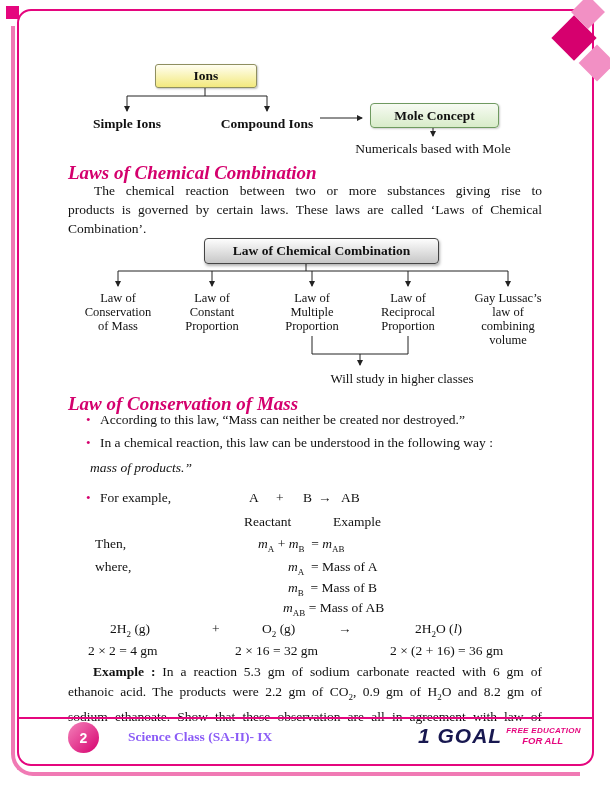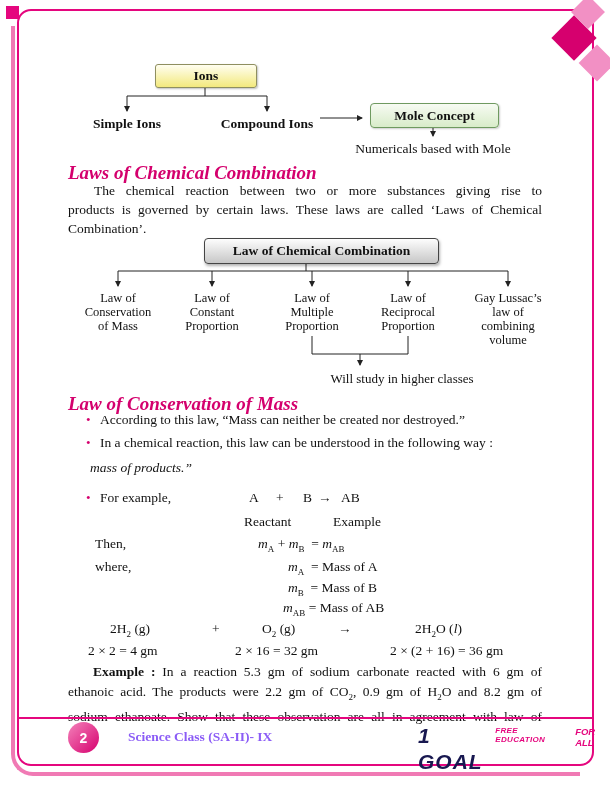--- a/index.html
+++ b/index.html
@@ -48,21 +48,21 @@
   
   .footer-divider{position:absolute;left:18px;right:17px;top:717px;height:2px;background:#e5067e;}
   .page-circle{position:absolute;left:68px;top:722px;width:31px;height:31px;border-radius:50%;
        background:linear-gradient(135deg,#f483bb,#d6006e);display:flex;align-items:center;
        justify-content:center;color:#fff;font-family:"Liberation Sans",sans-serif;
        font-weight:bold;font-size:14px;}
   .course{position:absolute;left:128px;top:729px;font-size:13.5px;font-weight:bold;color:#8b5cf6;}
   .logo{position:absolute;left:418px;top:723px;display:flex;align-items:flex-start;
         font-family:"Liberation Sans",sans-serif;font-style:italic;}
   .logo-main{font-size:21px;font-weight:900;color:#181850;letter-spacing:1px;line-height:26px;}
-  .logo-col{display:flex;flex-direction:row;margin-left:4px;margin-top:3px;}
+  .logo-col{display:flex;flex-direction:column;margin-left:4px;margin-top:3px;}
   .logo-sub1{font-size:8px;font-weight:bold;color:#e5067e;letter-spacing:.3px;}
   .logo-sub2{font-size:9.5px;font-weight:bold;color:#e5067e;margin-left:16px;}
 </style>
 </head>
 <body>
 
 <div class="page">
 
   <div class="frame-accent"></div>
   <div class="frame"></div>

